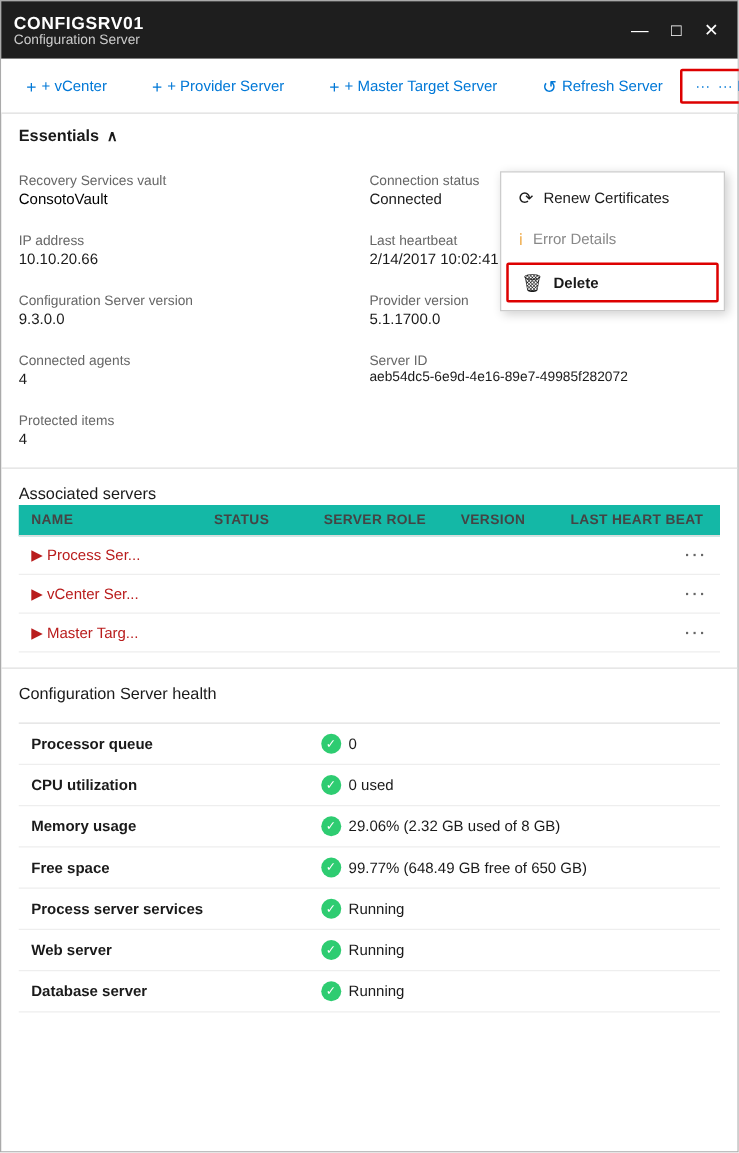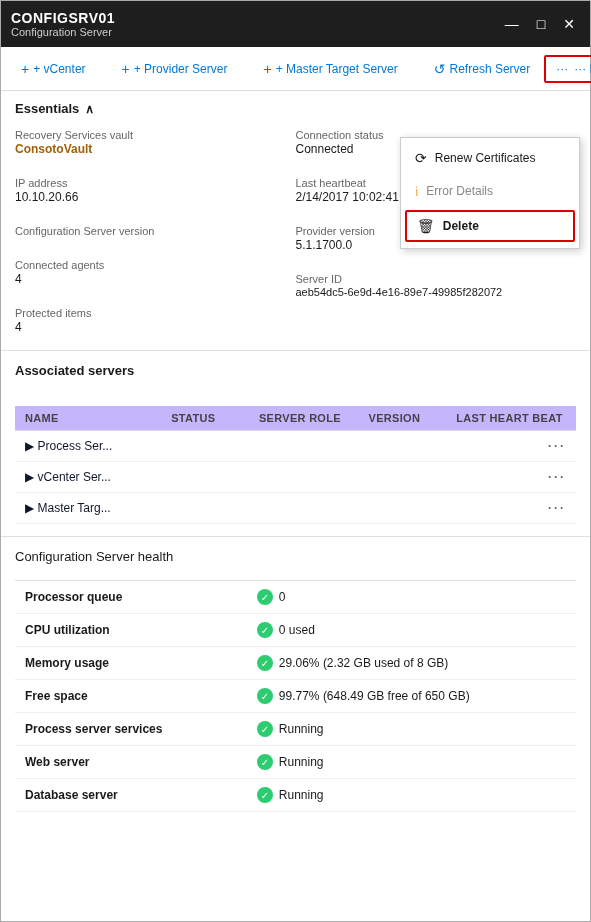--- a/index.html
+++ b/index.html
@@ -105,60 +105,61 @@
     .essentials-section {
       padding: 10px 14px 0 14px;
     }
     .essentials-header {
       display: flex;
       align-items: center;
       gap: 6px;
       font-size: 13px;
       font-weight: 600;
       color: #1a1a1a;
+      margin-bottom: 10px;
     }
     .essentials-header .chevron { font-size: 12px; cursor: pointer; }
     .essentials-grid {
       display: grid;
       grid-template-columns: 1fr 1fr;
       gap: 0;
       font-size: 12px;
     }
     .essentials-col { display: flex; flex-direction: column; gap: 0; }
     .essentials-item { margin-bottom: 8px; }
     .essentials-label { color: #666; font-size: 11px; margin-bottom: 1px; margin-top: 13px; }
     .essentials-value { color: #1a1a1a; font-size: 12px; font-weight: 400; }
-    .essentials-value.link { color: #a16207; font-weight: 700; text-decoration: none; cursor: pointer; }
+    .essentials-value.link { color: #000000; font-weight: 400; text-decoration: none; cursor: pointer; }
     .divider { height: 1px; background: #e0e0e0; margin: 8px 0 0 0; }
     .section {
       padding: 12px 14px 0 14px;
     }
-    .section-title { font-size: 13px; font-weight: 700; margin-bottom: 28px; }
+    .section-title { font-size: 13px; font-weight: 400; margin-bottom: 2px; }
     .table-container { width: 100%; }
     .table-header {
       display: grid;
       grid-template-columns: 2fr 1.2fr 1.5fr 1.2fr 1.5fr;
-      background: #c4b5fd;
+      background: #14b8a6;
       border-bottom: 1px solid #ddd;
       padding: 6px 10px;
       font-size: 11px;
       font-weight: 700;
       color: #444;
       text-transform: uppercase;
       letter-spacing: 0.3px;
     }
     .table-row {
       display: grid;
       grid-template-columns: 2fr 1.2fr 1.5fr 1.2fr 1.5fr;
       border-bottom: 1px solid #eee;
       padding: 8px 10px;
       font-size: 12px;
       align-items: center;
     }
-    .row-name { display: flex; align-items: center; gap: 4px; color: #0f172a; cursor: pointer; }
+    .row-name { display: flex; align-items: center; gap: 4px; color: #b91c1c; cursor: pointer; }
     .row-ellipsis { color: #666; text-align: right; cursor: pointer; letter-spacing: 2px; font-weight: 700; }
     .health-section {
       padding: 12px 14px 0 14px;
     }
     .health-title { font-size: 13px; font-weight: 400; margin-bottom: 16px; }
     .health-table { width: 100%; border-top: 1px solid #e0e0e0; margin-top: 8px; }
     .health-row {
       display: grid;
       grid-template-columns: 1.5fr 2fr;
       border-bottom: 1px solid #eee;
@@ -250,20 +251,21 @@
         <div class="essentials-item">
           <div class="essentials-label">Recovery Services vault</div>
           <div class="essentials-value link">ConsotoVault</div>
         </div>
         <div class="essentials-item">
           <div class="essentials-label">IP address</div>
           <div class="essentials-value">10.10.20.66</div>
         </div>
         <div class="essentials-item">
           <div class="essentials-label">Configuration Server version</div>
+          <div class="essentials-value">9.3.0.0</div>
         </div>
         <div class="essentials-item">
           <div class="essentials-label">Connected agents</div>
           <div class="essentials-value">4</div>
         </div>
         <div class="essentials-item">
           <div class="essentials-label">Protected items</div>
           <div class="essentials-value">4</div>
         </div>
       </div>

